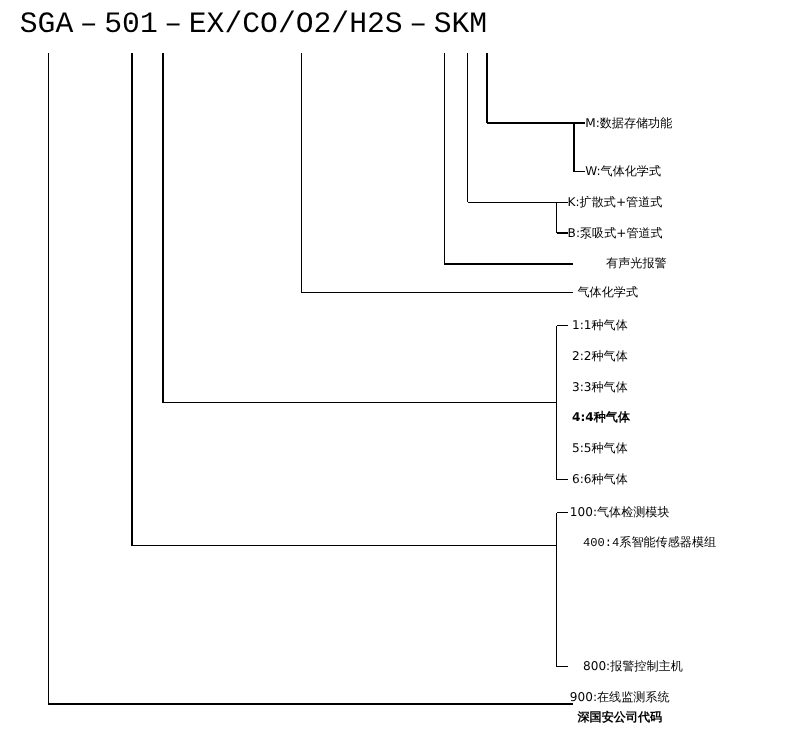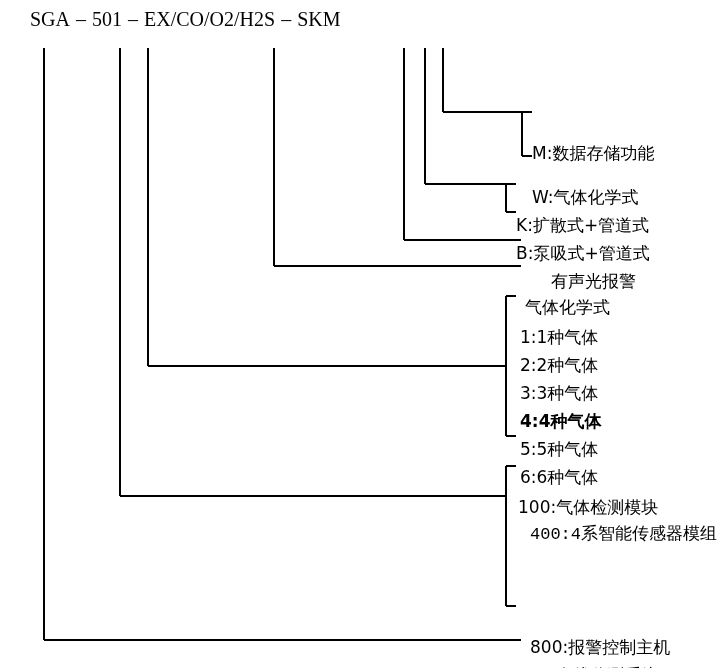--- a/index.html
+++ b/index.html
@@ -8,36 +8,35 @@
     font-family:"Liberation Sans","DejaVu Sans",sans-serif;
     color:#000;
     position:relative;
     overflow:hidden;
   }
   #stage{position:absolute;left:0;top:0;width:725px;height:668px;}
   svg#wires{position:absolute;left:0;top:0;width:725px;height:668px;}
 
   .code-line{
     position:absolute;
-    left:30px; top:8px;
-    font-size:20px;
+    left:18px; top:8px;
+    font-size:27px;
     letter-spacing:0px;
     white-space:nowrap;
-    font-family:Liberation Serif, serif;
+    font-family:Liberation Mono, monospace;
   }
   .code-line span{display:inline-block;}
   .dash{padding:0 6px;}
 
   .lbl{
     position:absolute;
-    font-size:17px;
+    font-size:11px;
     white-space:nowrap;
     font-family:"DejaVu Sans","Liberation Sans",sans-serif;
     line-height:16px;
-    margin-top:41px;
   }
 </style>
 </head>
 <body>
 
 <div id="stage">
 
   <div class="code-line">
     <span>SGA</span><span class="dash">–</span><span>501</span><span class="dash">–</span><span>EX/CO/O2/H2S</span><span class="dash">–</span><span>S</span><span>K</span><span>M</span>
   </div>

